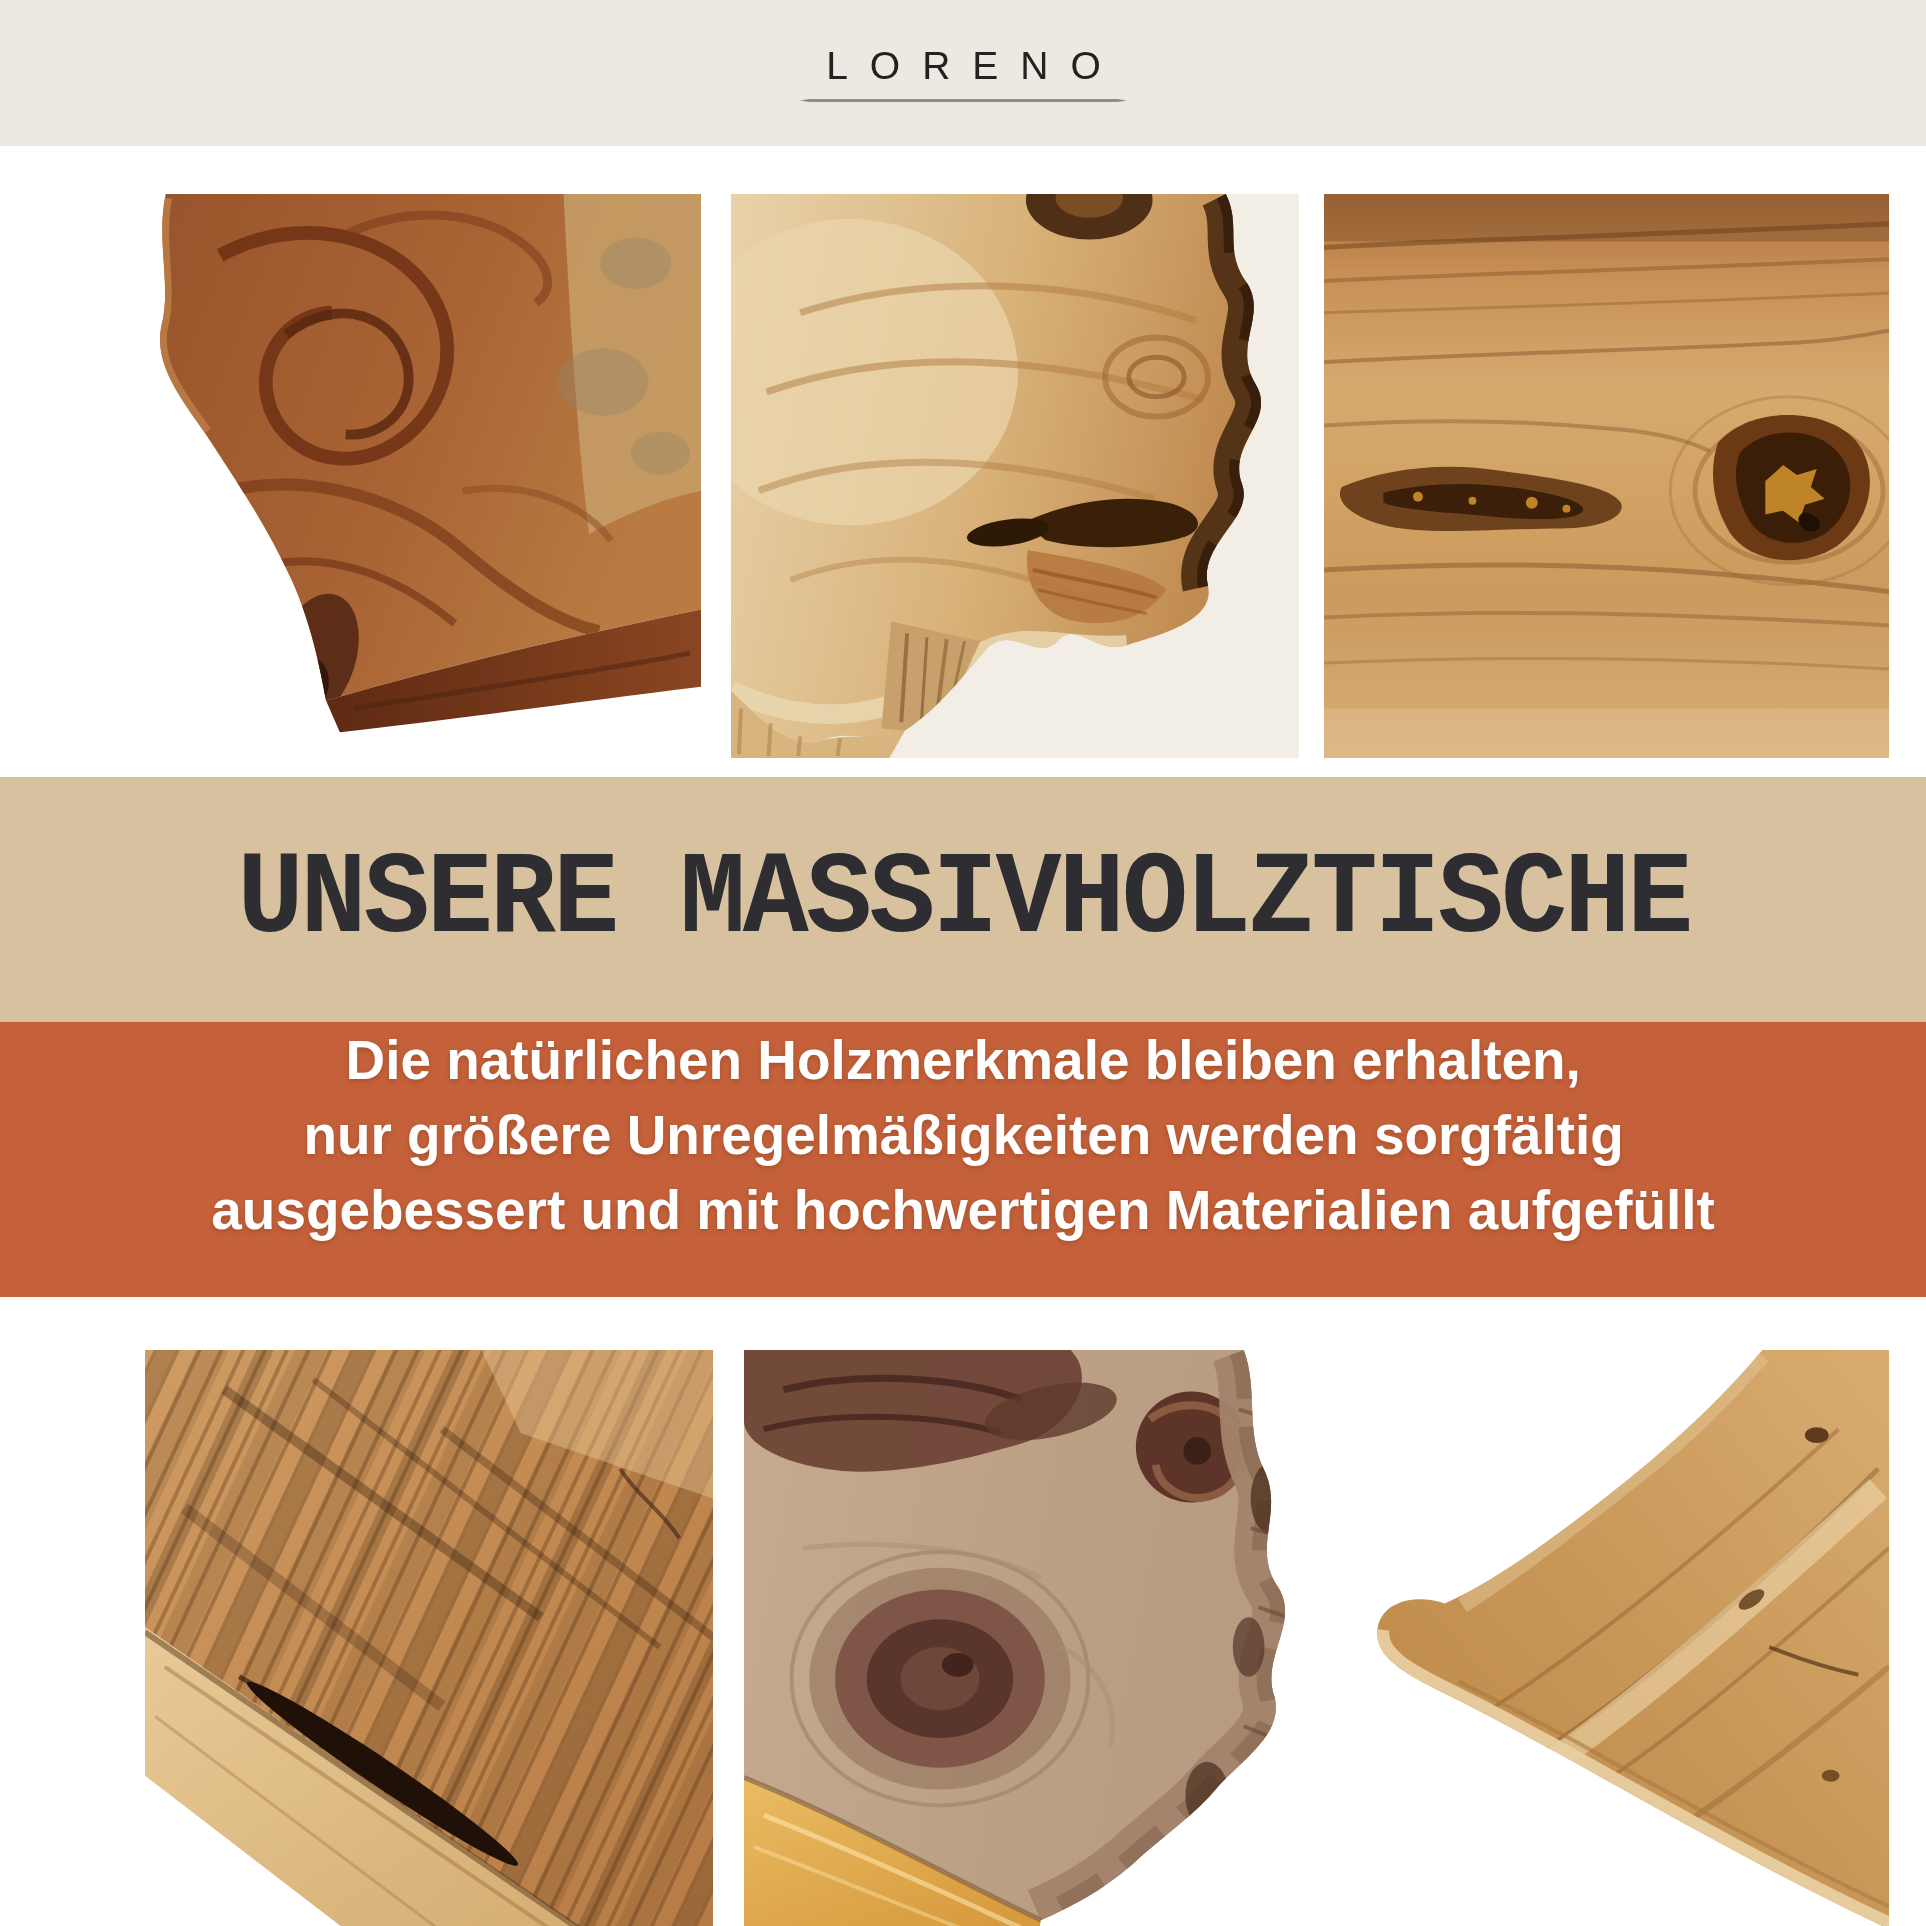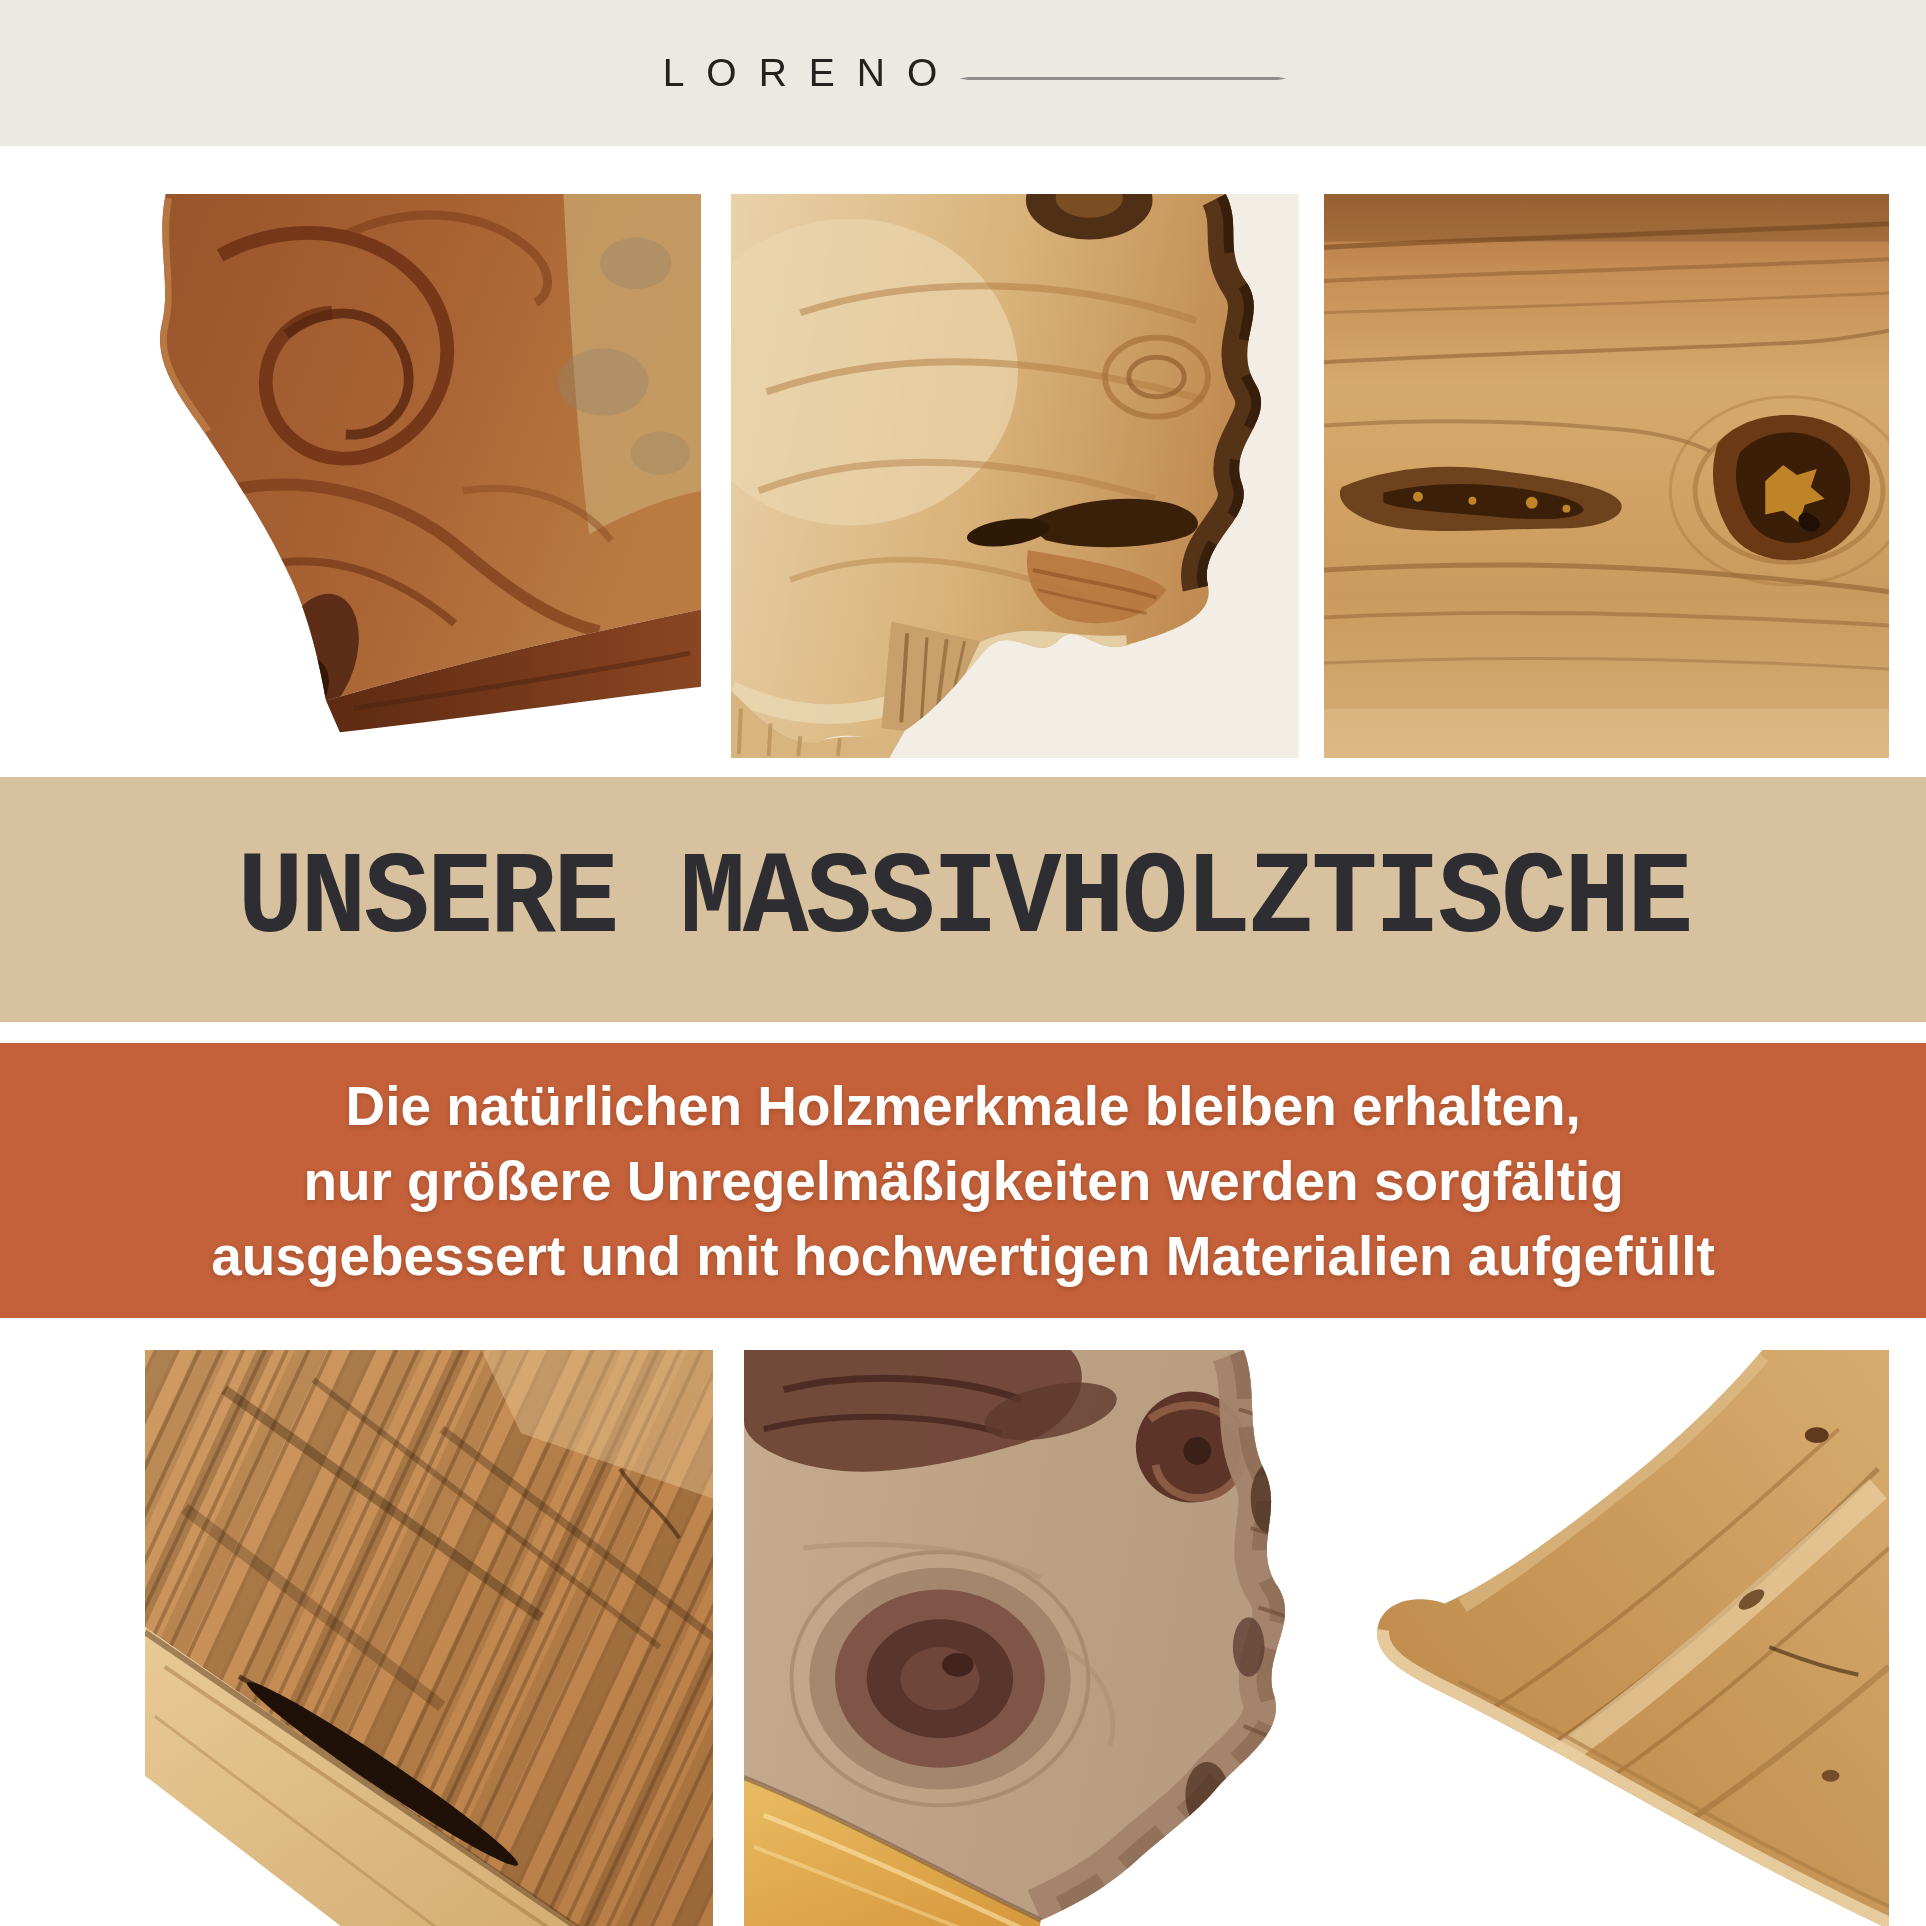--- a/index.html
+++ b/index.html
@@ -3,21 +3,21 @@
 <meta charset="utf-8">
 <style>
   html,body{margin:0;padding:0;background:#ffffff;}
   .canvas{
     position:relative;width:1927px;height:1927px;overflow:hidden;
     background:#ffffff;font-family:"Liberation Sans",sans-serif;
   }
   
   .header{
     position:absolute;top:0;left:0;width:100%;height:146px;background:#ECE8E2;
-    display:flex;flex-direction:row;align-items:center;justify-content:center;
+    display:flex;flex-direction:column;align-items:center;justify-content:center;
   }
   .brand{
     font-size:39px;font-weight:500;color:#24221E;
     letter-spacing:22px;padding-left:22px;white-space:nowrap;
   }
   .brand-underline{
     margin-top:11px;width:327px;height:3px;background:#8E8D8A;
     clip-path:polygon(0 50%,9px 0,calc(100% - 9px) 0,100% 50%,calc(100% - 9px) 100%,9px 100%);
   }
   
@@ -33,21 +33,21 @@
   .tan-band{
     position:absolute;left:0;top:777px;width:100%;height:245px;background:#D8C19E;
     display:flex;align-items:center;justify-content:center;font-family:Liberation Mono, monospace;
   }
   .headline{
     font-size:117px;font-weight:bold;letter-spacing:-3px;color:#2E2D32;
     white-space:nowrap;transform:scaleX(.94);transform-origin:center;
   }
   .orange-band{
     position:absolute;left:0;top:1022px;width:100%;height:275px;background:#C4613A;
-    display:flex;flex-direction:column;align-items:center;justify-content:center;margin-top:21px;
+    display:flex;flex-direction:column;align-items:center;justify-content:flex-start;
   }
   .desc-line{
     color:#FFFFFF;font-size:56px;font-weight:bold;line-height:75px;white-space:nowrap;
     transform:scaleX(.98);text-shadow:0 2px 5px rgba(95,42,20,.30);
   }
 </style>
 </head>
 <body>
 
 <div class="canvas">

